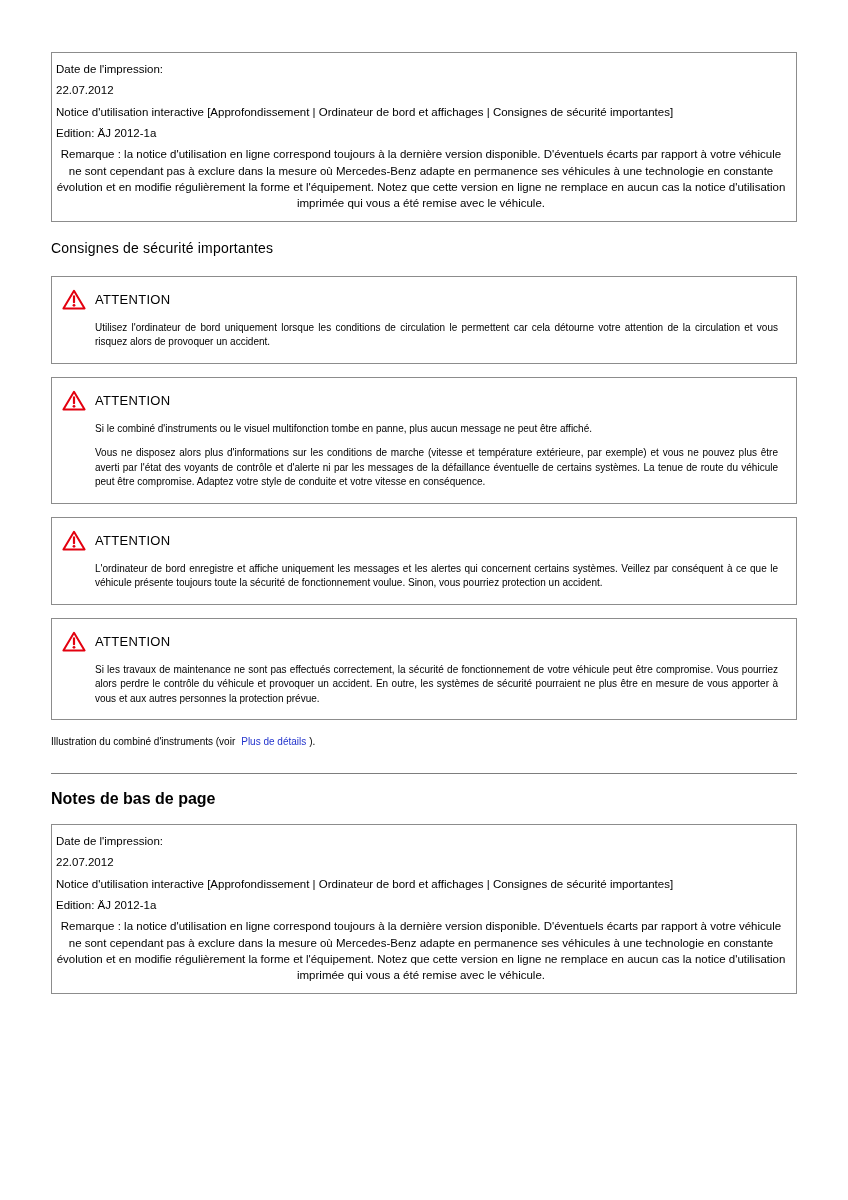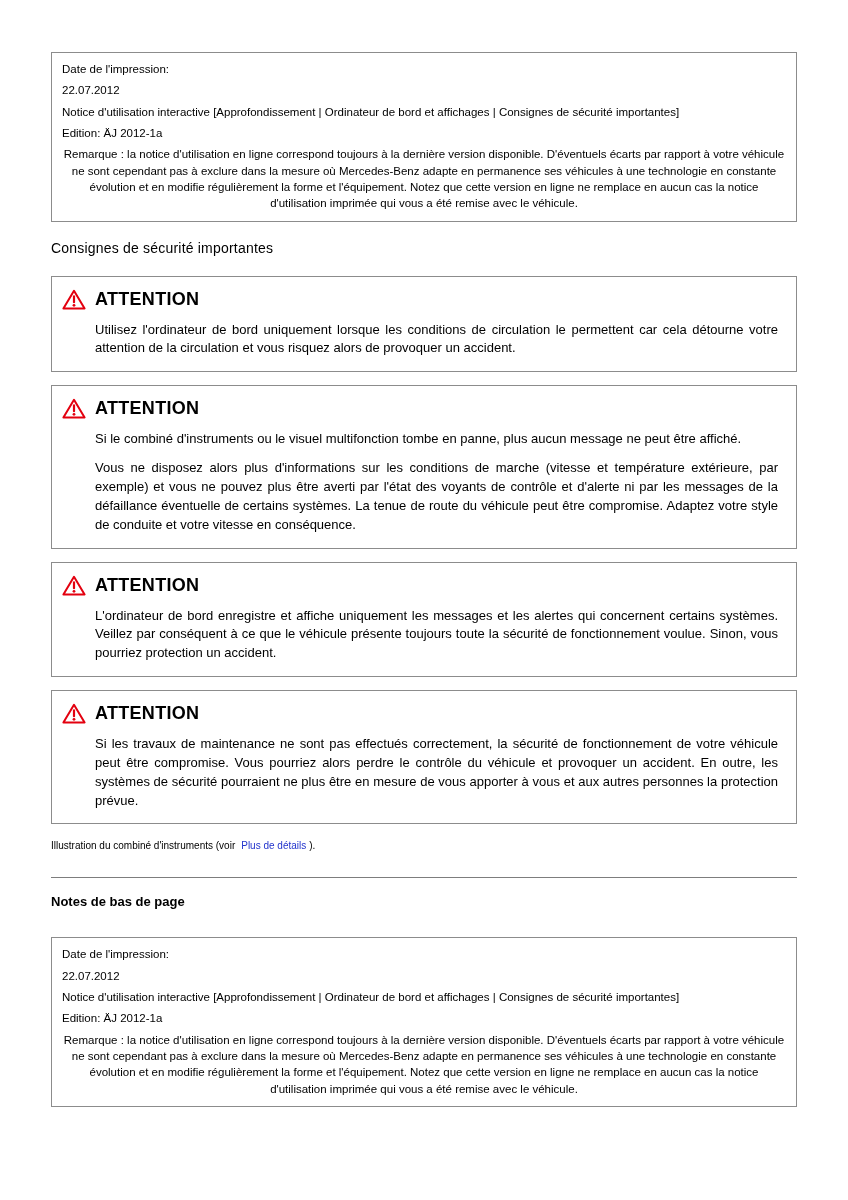--- a/index.html
+++ b/index.html
@@ -17,21 +17,21 @@
     width:848px;
     min-height:1200px;
     margin:0 auto;
     padding:52px 51px 40px 51px;
     background:#fff;
   }
 
   
   .info-box{
     border:1px solid var(--border-gray);
-    padding:8px 10px 9px 10px;
+    padding:8px 10px 9px 4px;
     font-size:11.5px;
     line-height:1.42;
   }
   .info-box p{
     margin:0 0 5px 0;
   }
   .info-box p:last-child{margin-bottom:0;}
   .info-box .remark{text-align:center;}
 
   
@@ -58,31 +58,31 @@
     width:24px;
     height:21px;
     margin-right:9px;
     flex:0 0 auto;
   }
   .warning-icon svg{display:block;}
   .warning-icon .tri{fill:#fff;stroke:var(--warning-red);stroke-width:2;stroke-linejoin:round;}
   .warning-icon .bang-bar{stroke:var(--warning-red);stroke-width:2.2;stroke-linecap:round;}
   .warning-icon .bang-dot{fill:var(--warning-red);}
   .warning-label{
-    font-size:18px;
-    font-weight:bold;
+    font-size:13px;
+    font-weight:normal;
     letter-spacing:0.3px;
   }
   .warning-body{
     margin-left:33px;
     padding-right:4px;
   }
   .warning-body p{
     margin:0 0 10px 0;
-    font-size:13px;
+    font-size:10px;
     line-height:1.45;
     text-align:justify;
   }
   .warning-body p:last-child{margin-bottom:0;}
 
   
   .illustration{
     font-size:10px;
     margin:16px 0 26px 0;
   }
@@ -93,23 +93,23 @@
     cursor:pointer;
   }
 
   hr.divider{
     border:none;
     border-top:1px solid #7d7d7d;
     margin:0 0 16px 0;
   }
 
   h2.footnotes-heading{
-    font-size:13px;
+    font-size:16px;
     font-weight:bold;
-    margin:0 0 28px 0;
+    margin:0 0 16px 0;
   }
 </style>
 </head>
 <body>
 
 <div class="page">
 
   <section class="info-box">
     <p>Date de l'impression:</p>
     <p>22.07.2012</p>

